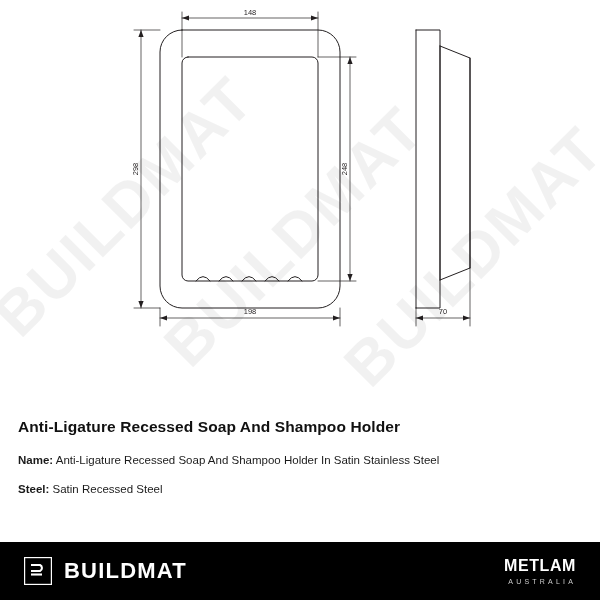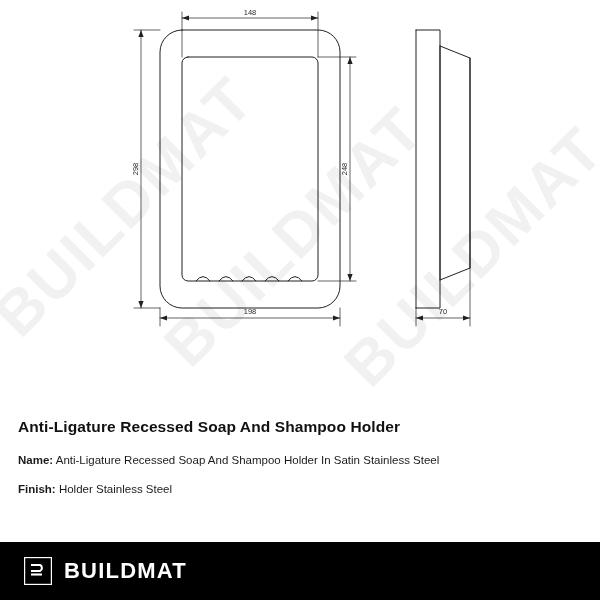--- a/index.html
+++ b/index.html
@@ -188,30 +188,34 @@
 <div id="info">
   <h1>Anti-Ligature Recessed Soap And Shampoo Holder</h1>
 
   <div class="spec-row">
     <span class="k">Name:</span>
     <span class="v">Anti-Ligature Recessed Soap And Shampoo Holder In Satin Stainless Steel</span>
   </div>
 
 
   <div class="spec-row">
-    <span class="k">Finish:</span>
-    <span class="v">Holder Stainless Steel</span>
+    <span class="k">Steel:</span>
+    <span class="v">Satin Recessed Steel</span>
   </div>
 </div>
 
 <div id="footer">
   <div class="brand-left">
     <span class="mark">
       <svg width="28" height="28" viewBox="0 0 28 28" xmlns="http://www.w3.org/2000/svg">
         <rect x="0.5" y="0.5" width="27" height="27" fill="none" stroke="#ffffff" stroke-width="1.4"></rect>
         <path d="M7 8 L16 8 a3.3 3.3 0 0 1 0 6 L7 14" fill="none" stroke="#ffffff" stroke-width="2.1"></path>
         <path d="M7 17.5 L18 17.5" fill="none" stroke="#ffffff" stroke-width="2.1"></path>
       </svg>
     </span>
     <span class="logotype">BUILDMAT</span>
   </div>
 
+  <div class="brand-right">
+    <div class="metlam">METLAM</div>
+    <div class="aus">AUSTRALIA</div>
+  </div>
 </div>
 
 </body></html>

